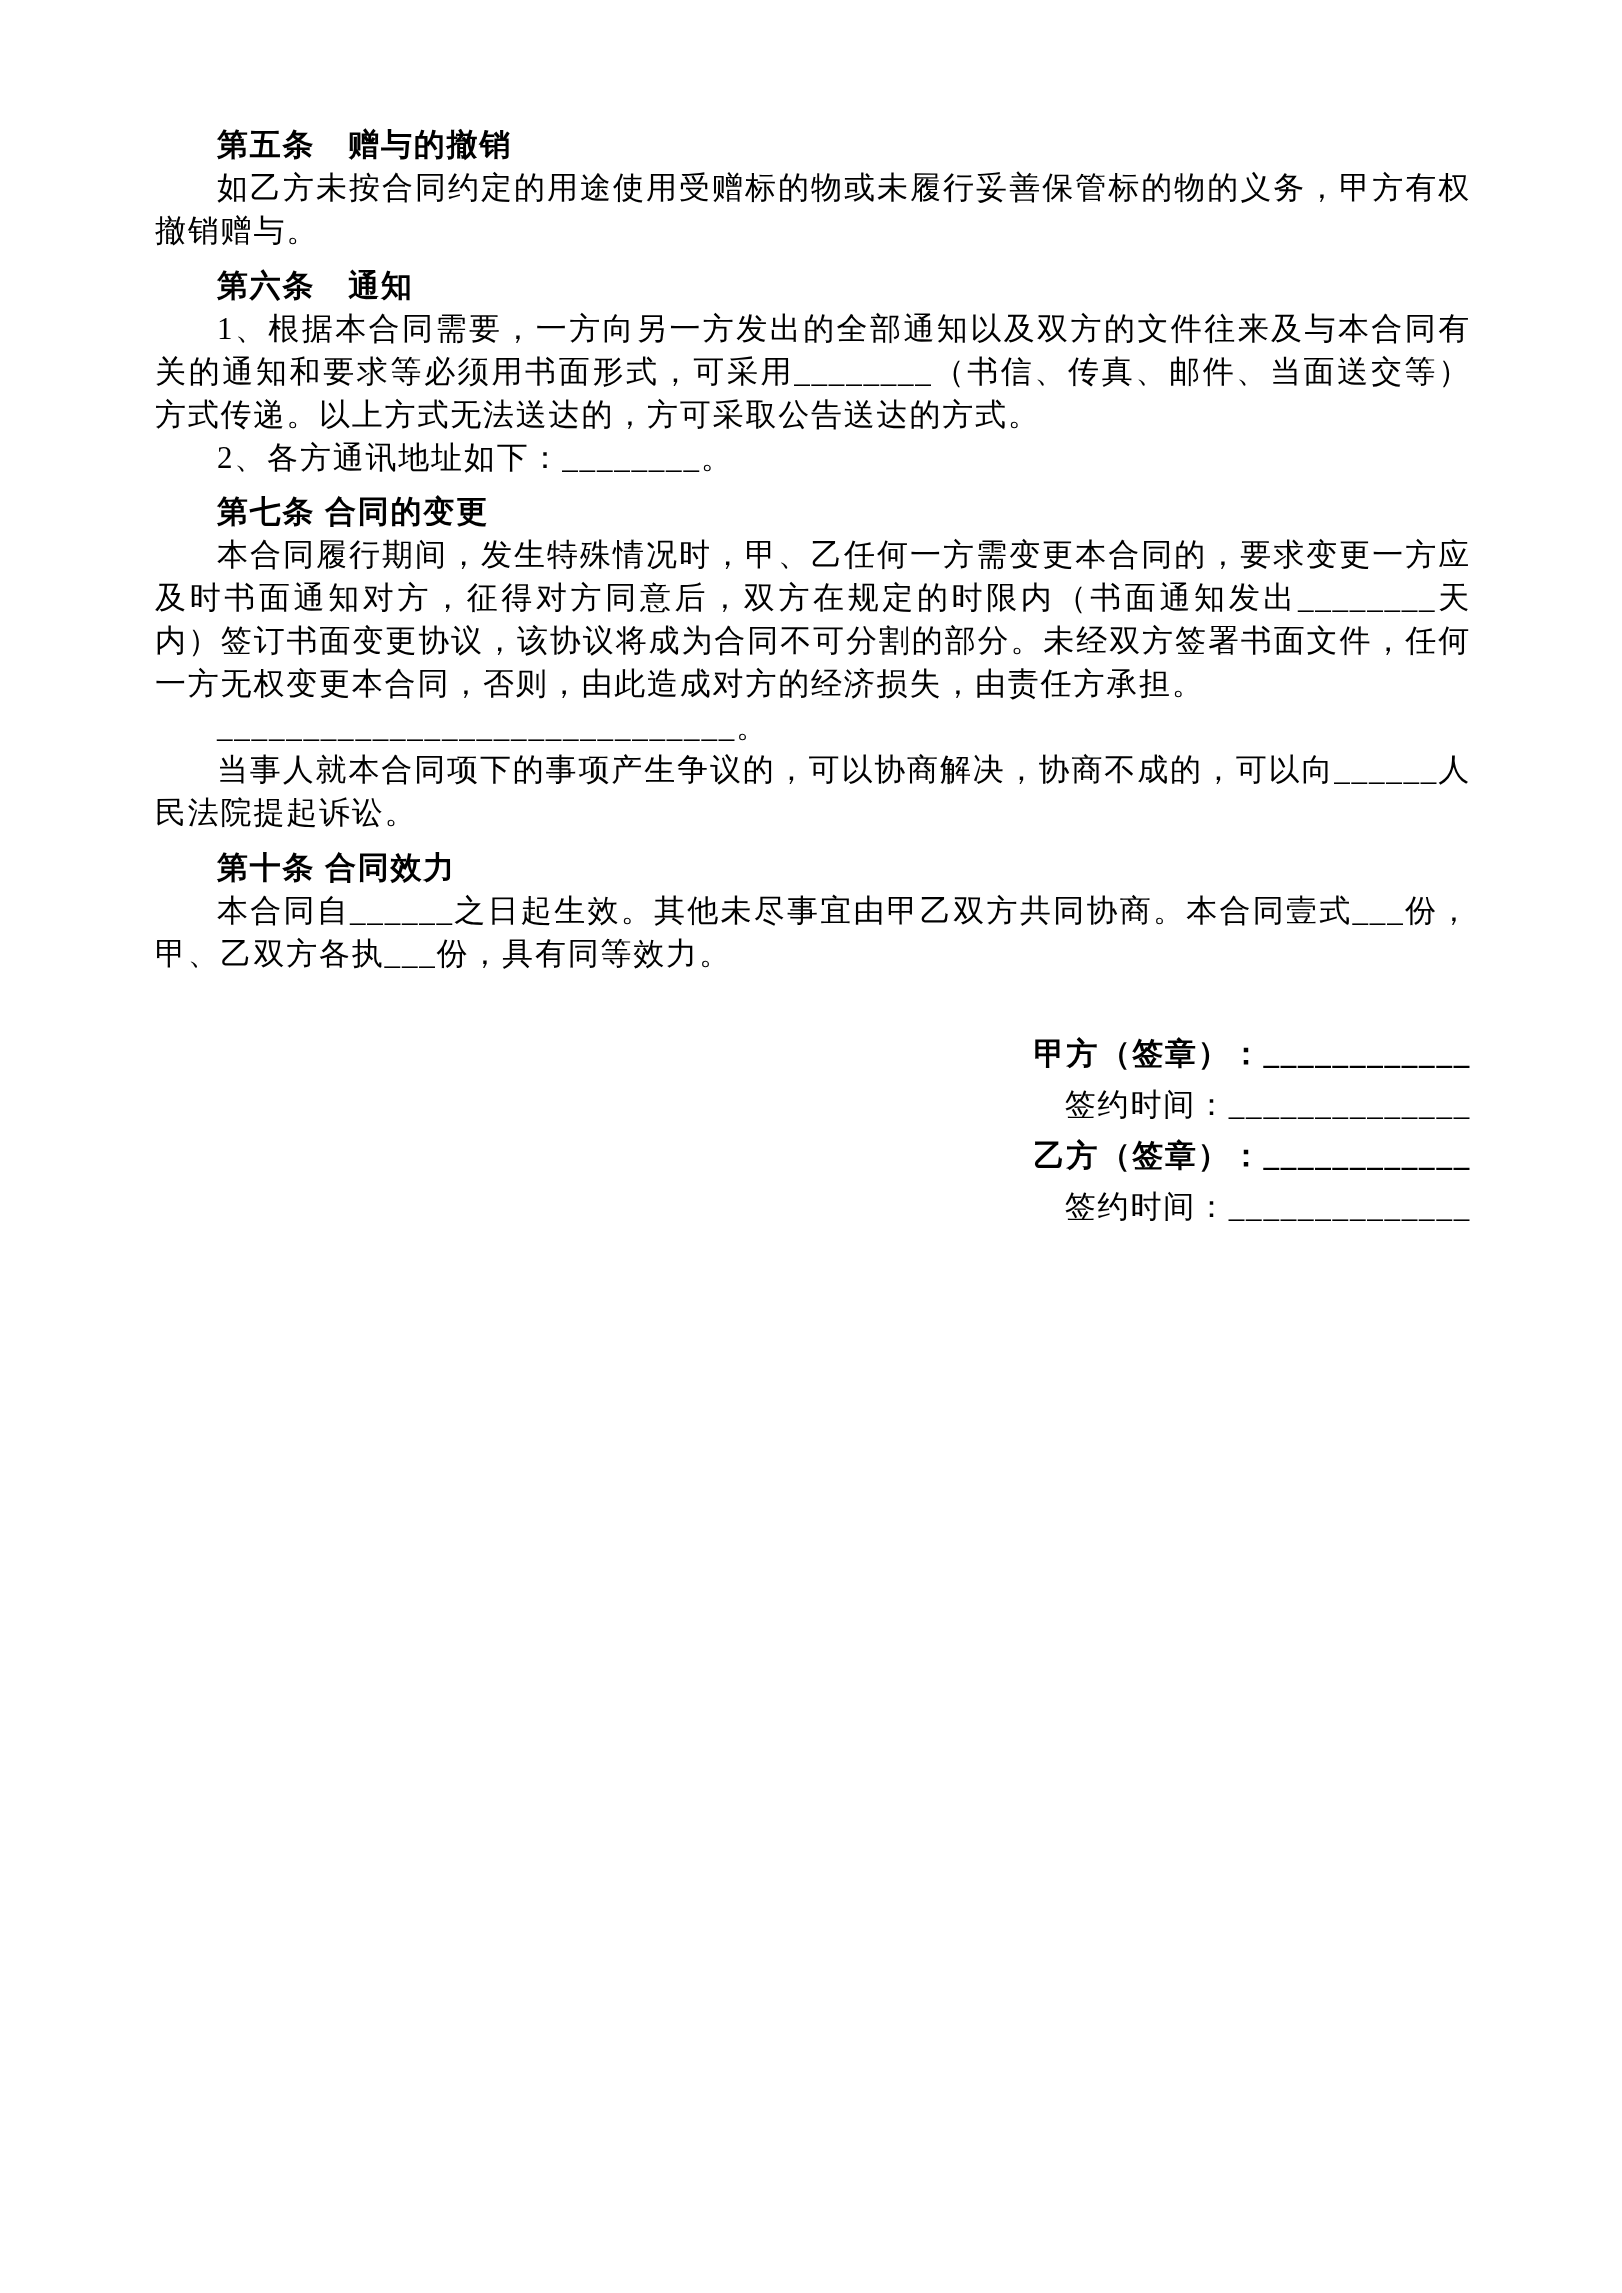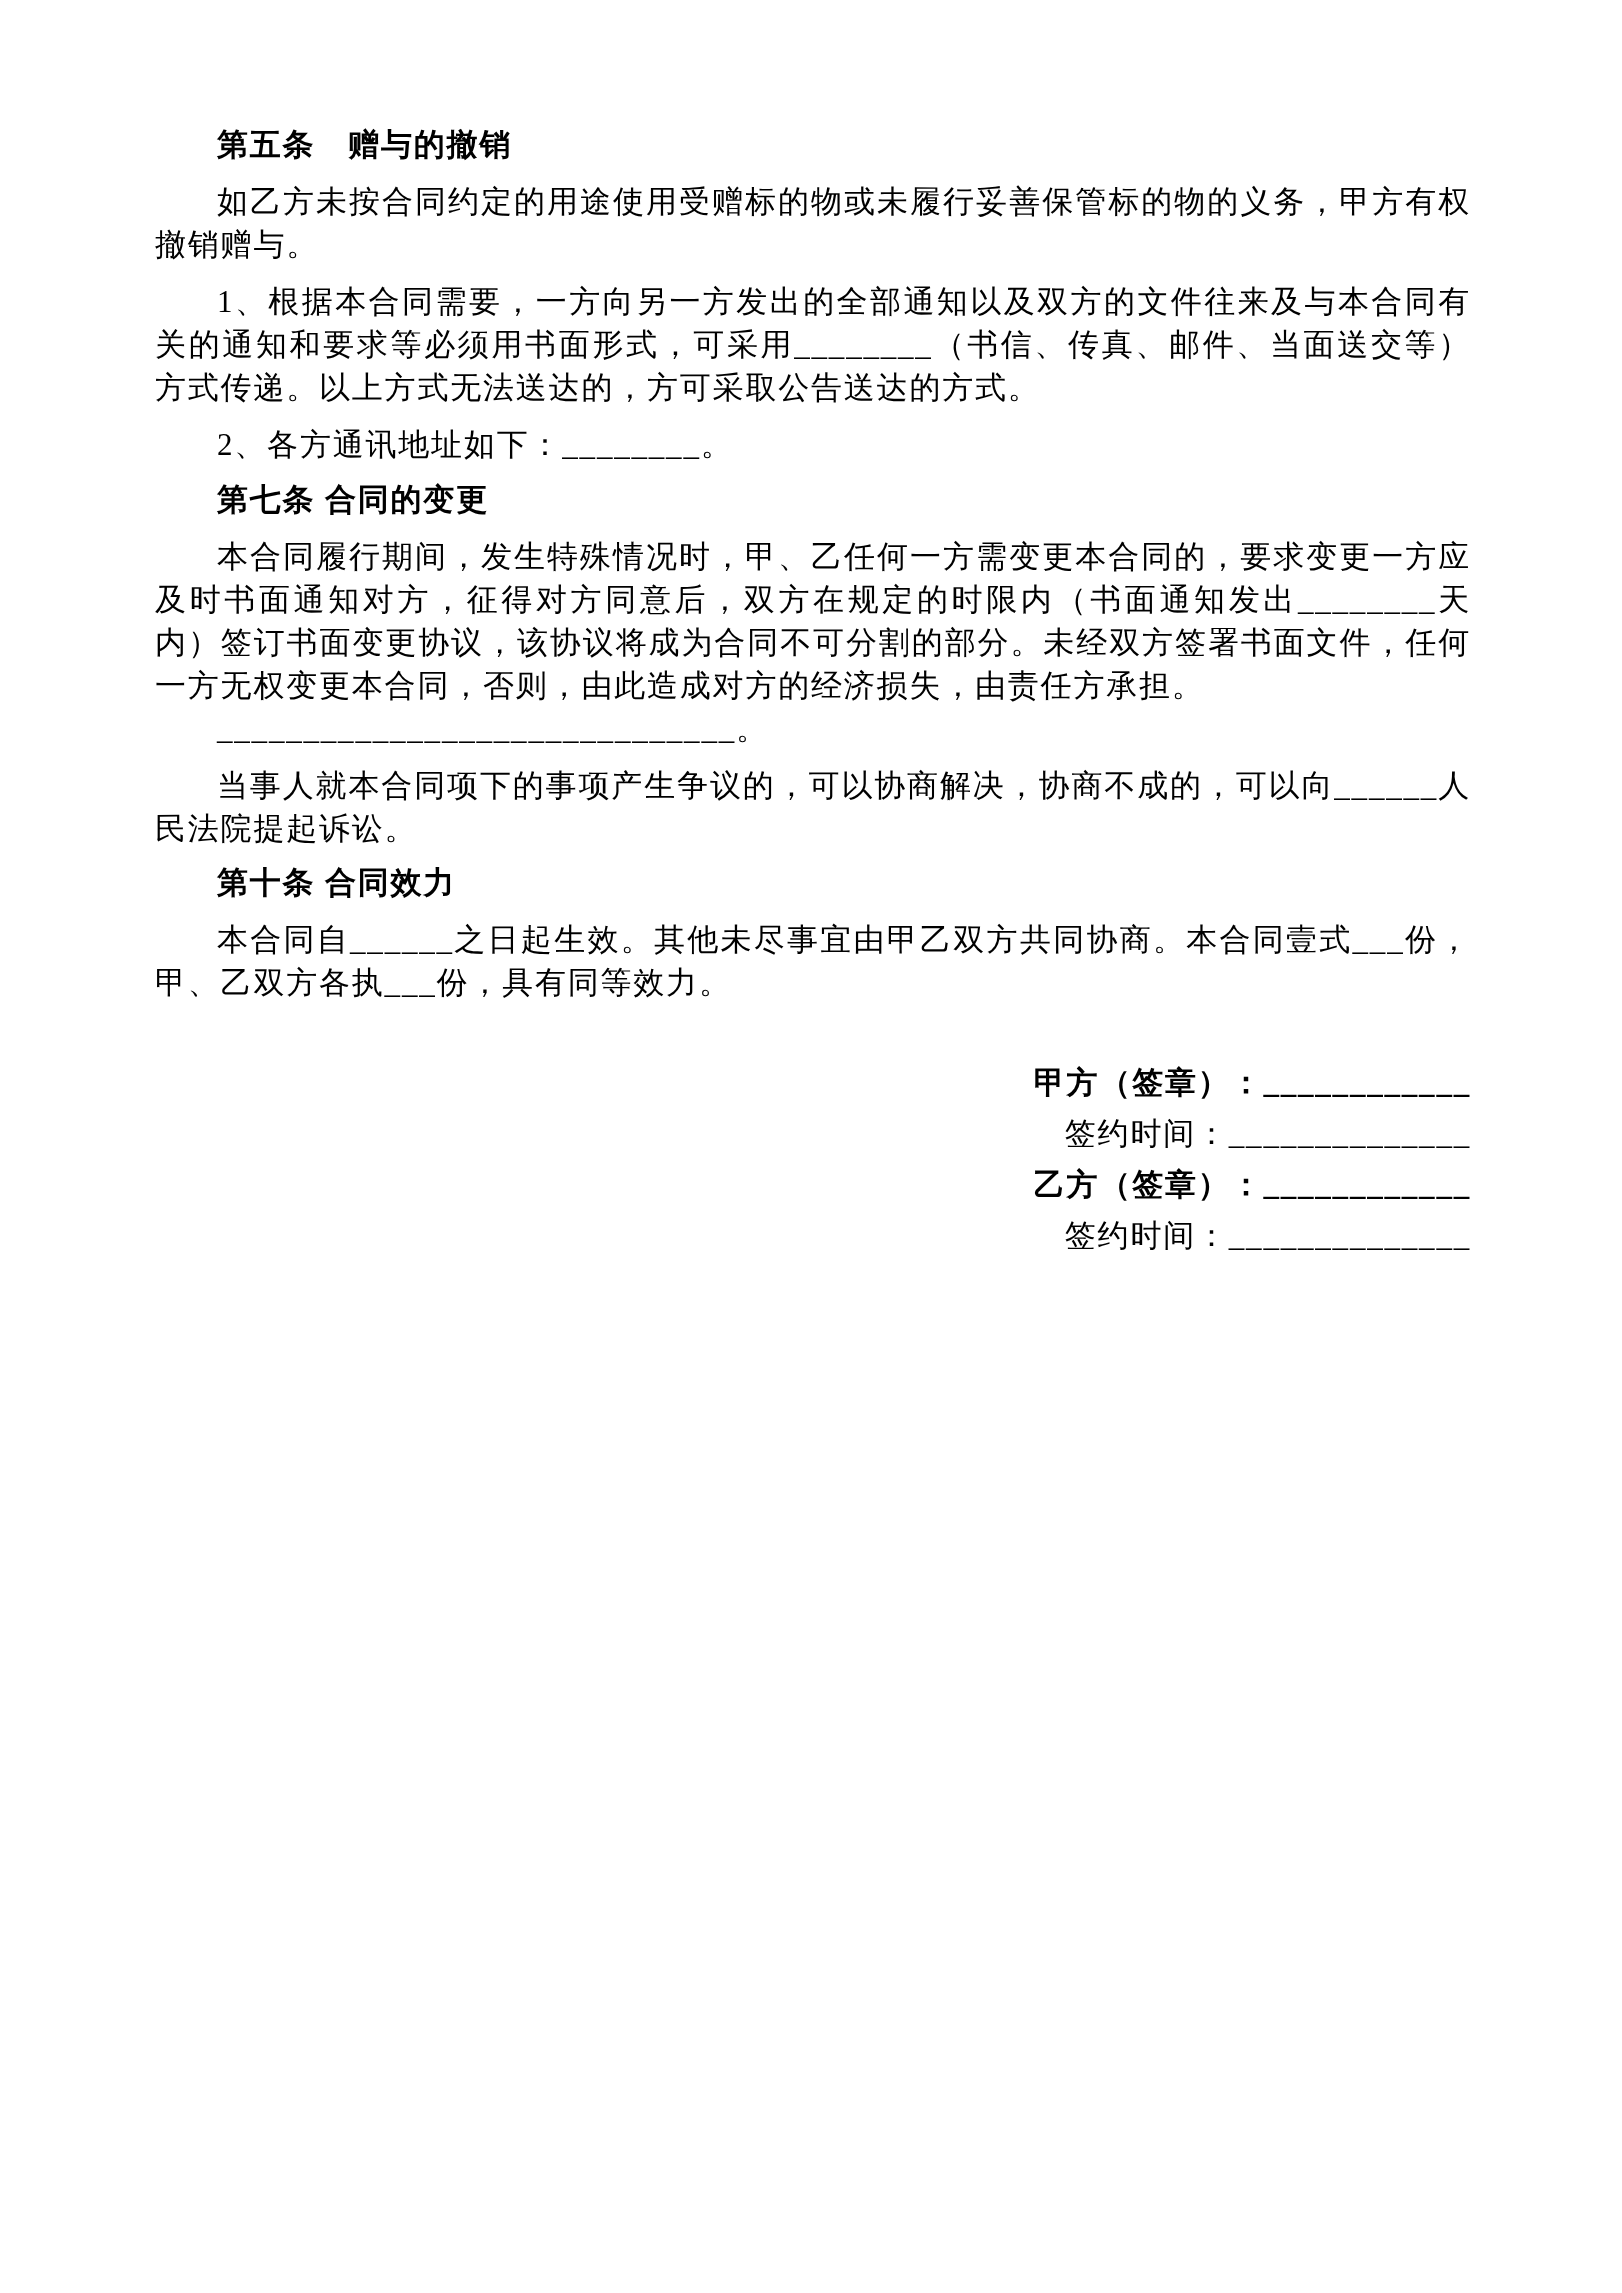--- a/index.html
+++ b/index.html
@@ -31,21 +31,20 @@
   }
   .heading {
     font-weight: bold;
     font-size: 31px;
     text-indent: 2em;
     margin-top: 11.8px;
     text-align: left;
   }
   .para {
     text-indent: 2em;
-    margin-top: 14px;
   }
   .blank-para {
     text-indent: 2em;
     text-align: left;
   }
   .sig-block {
     margin-top: 53px;
     text-align: right;
   }
   .sig-line {
@@ -57,20 +56,21 @@
 </style>
 </head>
 <body>
 
 <div class="page">
   <div class="content">
 
     <h2 class="heading">第五条　赠与的撤销</h2>
     <p class="para">如乙方未按合同约定的用途使用受赠标的物或未履行妥善保管标的物的义务，甲方有权撤销赠与。</p>
 
+    <h2 class="heading">第六条　通知</h2>
     <p class="para">1、根据本合同需要，一方向另一方发出的全部通知以及双方的文件往来及与本合同有关的通知和要求等必须用书面形式，可采用________（书信、传真、邮件、当面送交等）方式传递。以上方式无法送达的，方可采取公告送达的方式。</p>
     <p class="para">2、各方通讯地址如下：________。</p>
 
     <h2 class="heading">第七条 合同的变更</h2>
     <p class="para">本合同履行期间，发生特殊情况时，甲、乙任何一方需变更本合同的，要求变更一方应及时书面通知对方，征得对方同意后，双方在规定的时限内（书面通知发出________天内）签订书面变更协议，该协议将成为合同不可分割的部分。未经双方签署书面文件，任何一方无权变更本合同，否则，由此造成对方的经济损失，由责任方承担。</p>
 
     <p class="blank-para">______________________________。</p>
 
     <p class="para">当事人就本合同项下的事项产生争议的，可以协商解决，协商不成的，可以向______人民法院提起诉讼。</p>
 

